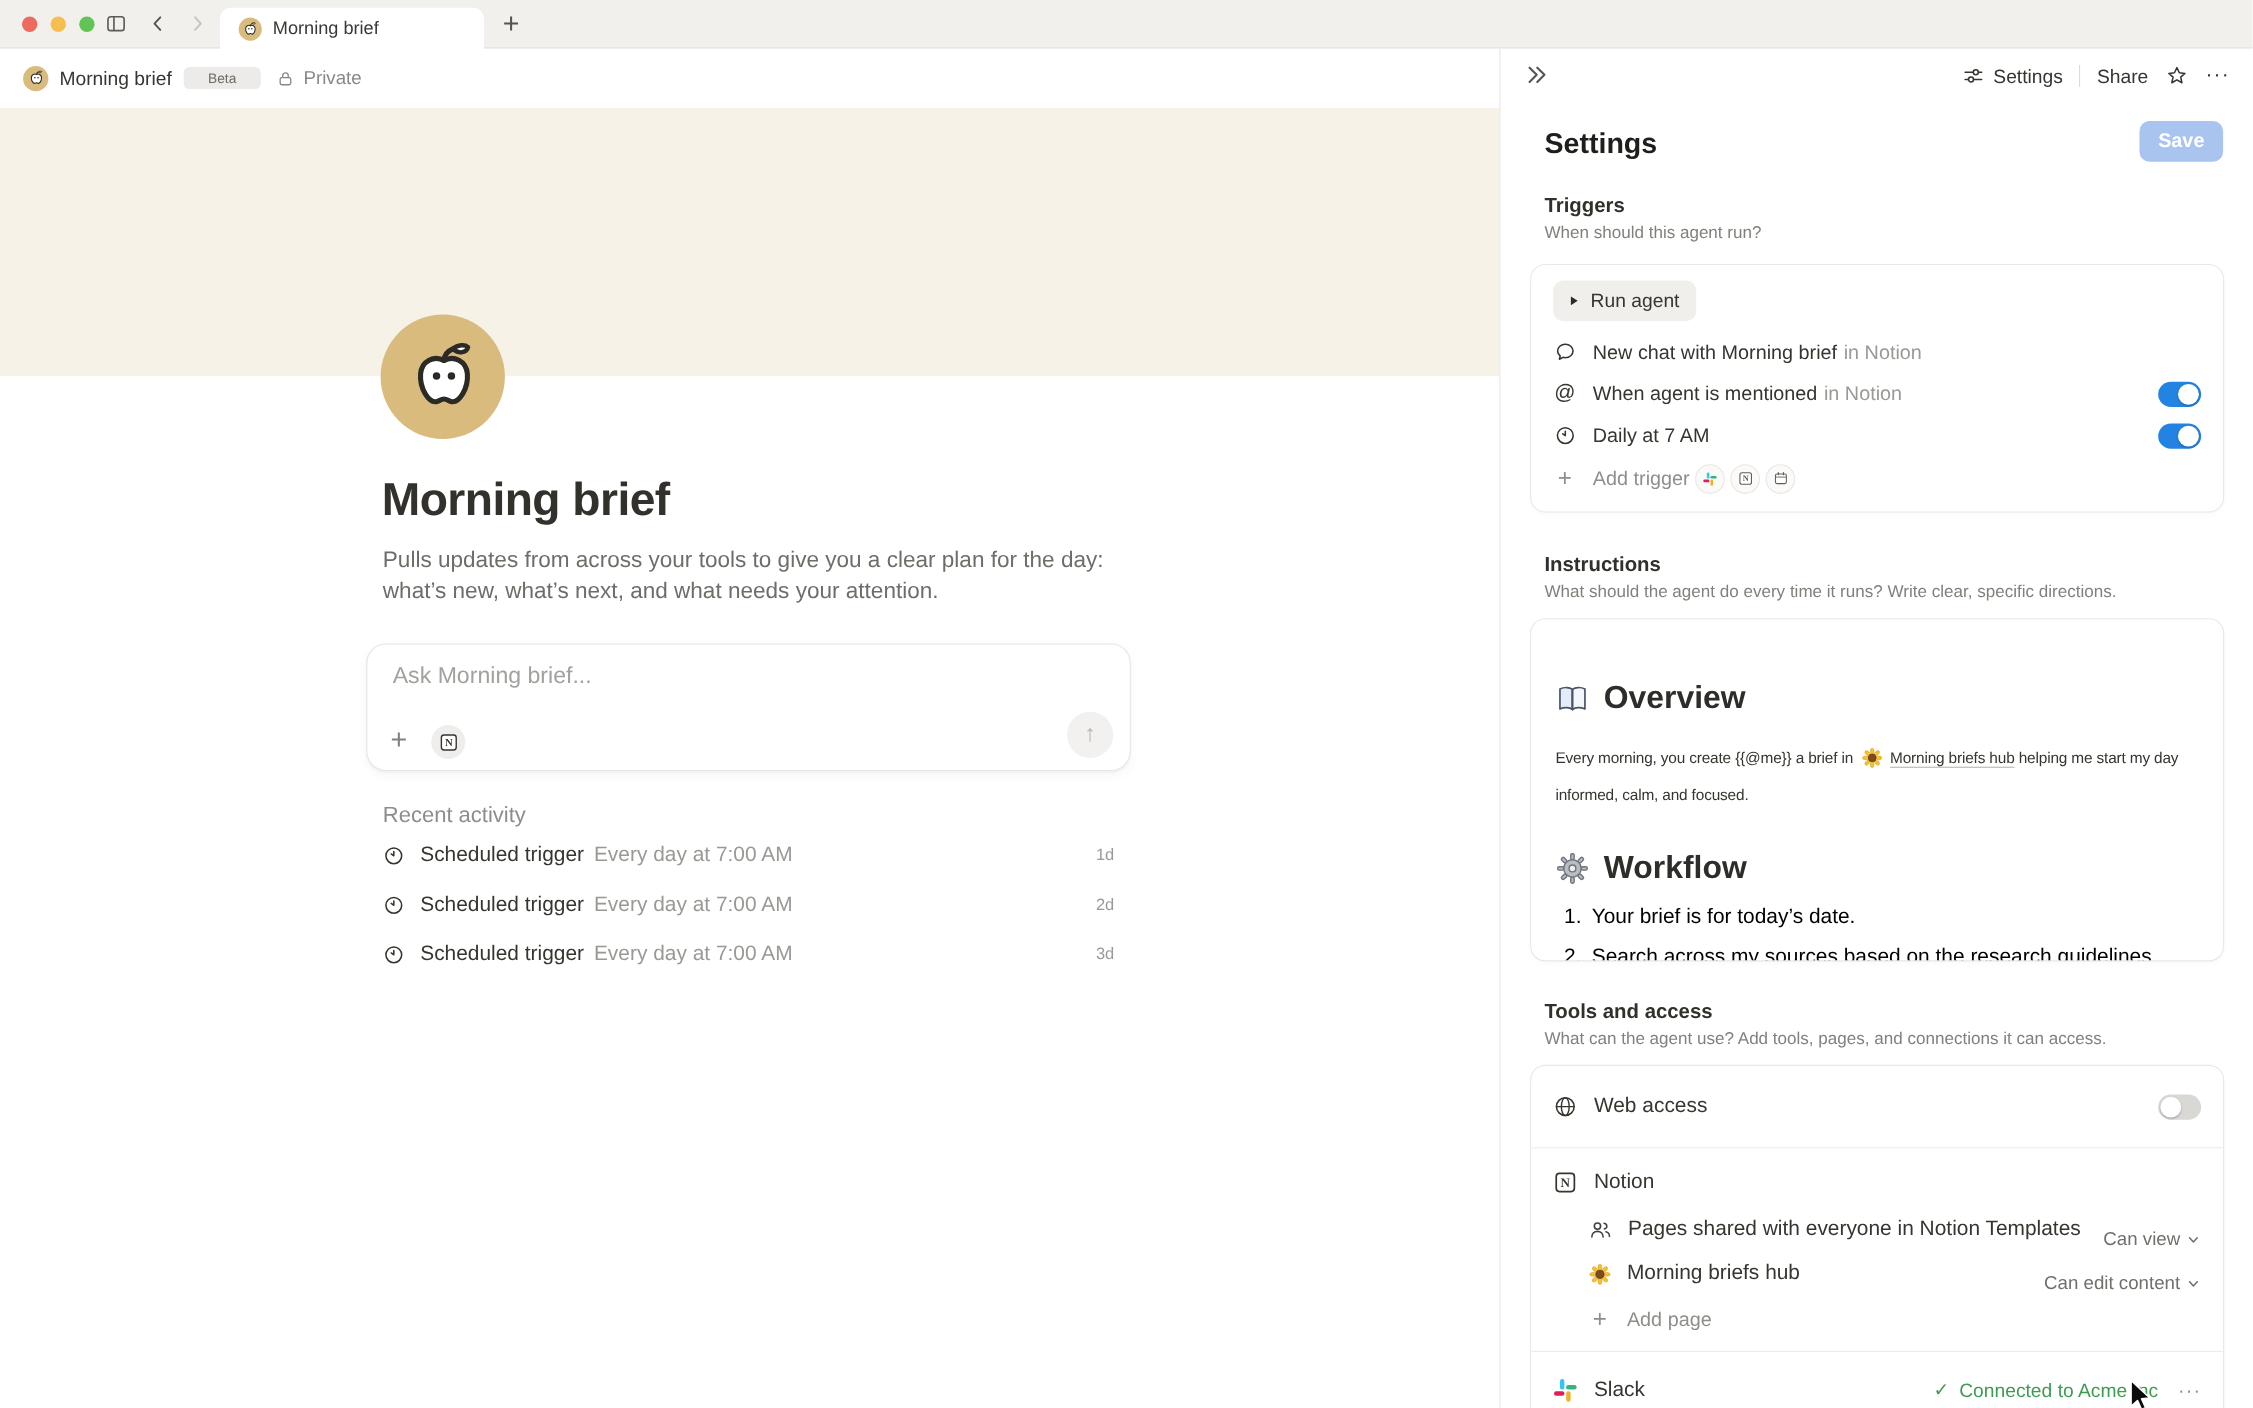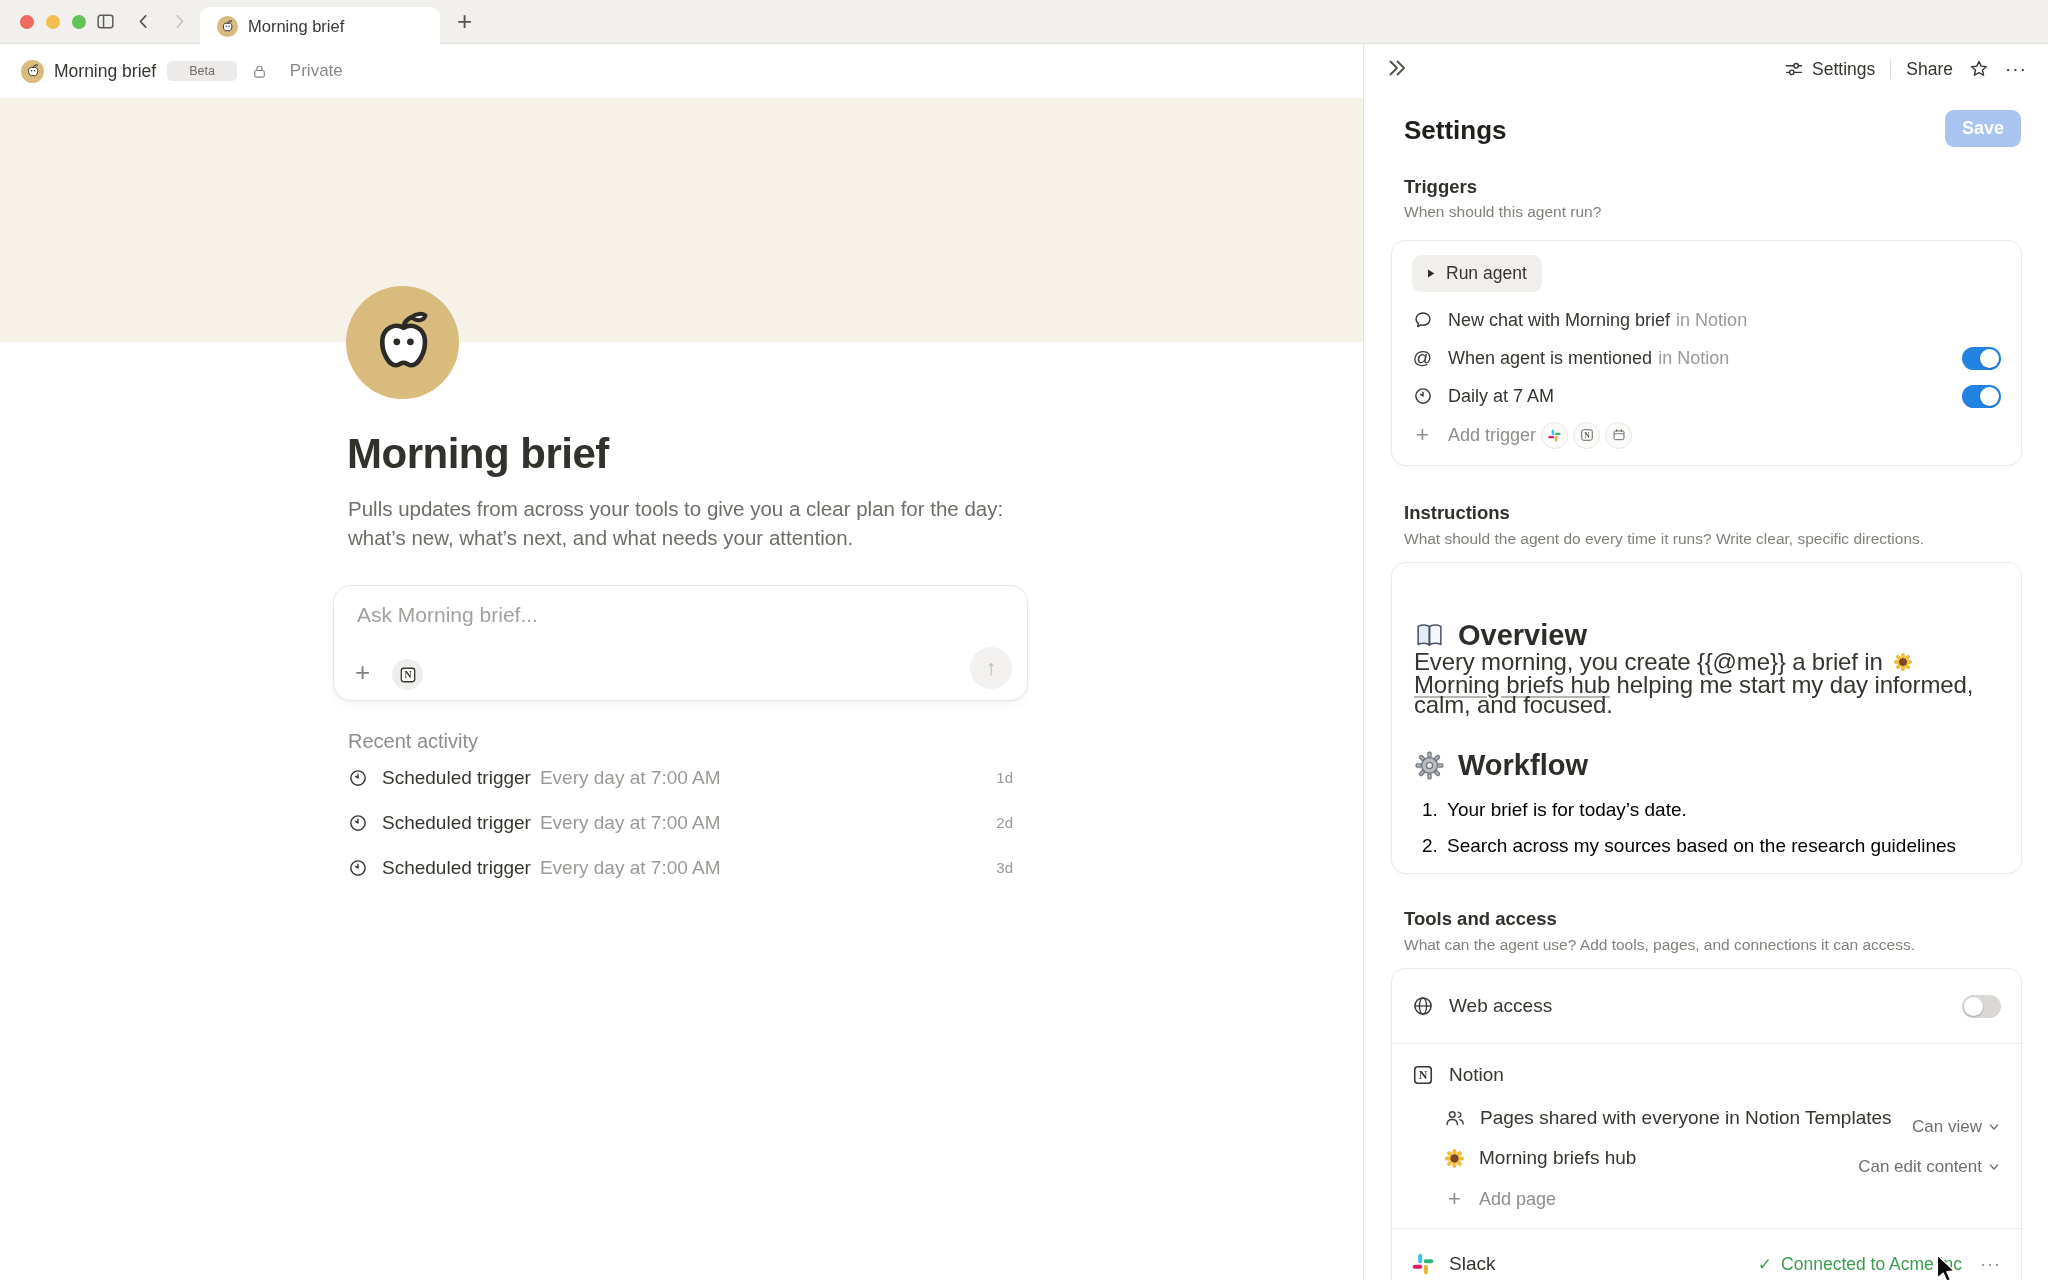--- a/index.html
+++ b/index.html
@@ -20,21 +20,21 @@
   .tab-label{font-size:16.5px;color:#3a3834;}
   .mini-avatar{border-radius:50%;background:#d9bb7e;display:flex;align-items:center;justify-content:center;flex:none;}
   .newtab{position:absolute;left:457px;top:6px;font-size:26px;color:#56544f;}
 
   
   .crumbbar{position:absolute;left:0;top:44px;width:1363px;height:54px;background:#fff;
     display:flex;align-items:center;padding-left:21px;box-sizing:border-box;}
   .crumb-title{font-size:17.5px;font-weight:500;color:#37352f;margin-left:10px;}
   .badge{margin-left:11px;background:#edebe9;color:#6e6c67;font-size:12.5px;font-weight:500;
     padding:3px 22px;border-radius:5px;text-align:right;}
-  .priv{display:flex;align-items:center;gap:22px;margin-left:14px;color:#8a8884;}
+  .priv{display:flex;align-items:center;gap:8px;margin-left:14px;color:#8a8884;}
   .priv-label{font-size:17px;}
 
   
   .main{position:absolute;left:0;top:98px;width:1363px;height:1182px;background:#fff;}
   .banner{position:absolute;left:0;top:0;width:1363px;height:244px;background:#f7f2e8;}
   .avatar{position:absolute;left:346px;top:188px;width:113px;height:113px;border-radius:50%;
     background:#d9bb7e;display:flex;align-items:center;justify-content:center;z-index:2;}
   .page-title{position:absolute;left:347px;top:332px;font-size:42px;font-weight:700;
     color:#33312c;letter-spacing:-0.5px;}
   .page-desc{position:absolute;left:348px;top:396px;width:675px;font-size:20.5px;
@@ -90,21 +90,21 @@
   .on .knob{right:2px;}.off .knob{left:2px;}
   .add-row{height:40px;display:flex;align-items:center;color:#908e8a;}
   .add-plus{font-size:22px;width:21px;margin-right:15px;text-align:center;}
   .add-label{font-size:18px;}
   .chip{width:25px;height:25px;border-radius:50%;background:#fbfaf9;border:1px solid #e8e6e3;
     display:flex;align-items:center;justify-content:center;margin-left:5px;color:#5f5d59;}
   .chip:first-of-type{margin-left:11px;}
 
   .card-inst{top:518px;height:312px;padding:0 22px;overflow:hidden;}
   .inst-h{display:flex;align-items:center;gap:13px;margin-top:56px;font-size:29px;font-weight:700;color:#2f2d29;}
-  .inst-para{width:589px;font-size:24px;line-height:20px;color:#37352f;letter-spacing:-0.15px;}
+  .inst-para{margin-top:21px;width:589px;font-size:14px;line-height:33px;color:#37352f;letter-spacing:-0.15px;}
   .inst-link{font-weight:500;text-decoration:underline;text-decoration-color:#b8b6b2;text-underline-offset:3px;color:#37352f;}
   .wf-list{margin:17px 0 0;padding-left:29px;}
   .wf-list li{font-size:19px;color:#000000;margin-bottom:14px;padding-left:4px;}
 
   .card-tools{top:924px;height:380px;padding:0 20px;}
   .tool-row{height:74px;display:flex;align-items:center;}
   .tool-icon{color:#37352f;margin-right:15px;}
   .tool-label{font-size:19px;font-weight:500;color:#37352f;}
   .hdiv{height:1px;background:#eeecea;margin:0 -20px;}
   .notion-head{height:46px;display:flex;align-items:center;margin-top:8px;}

